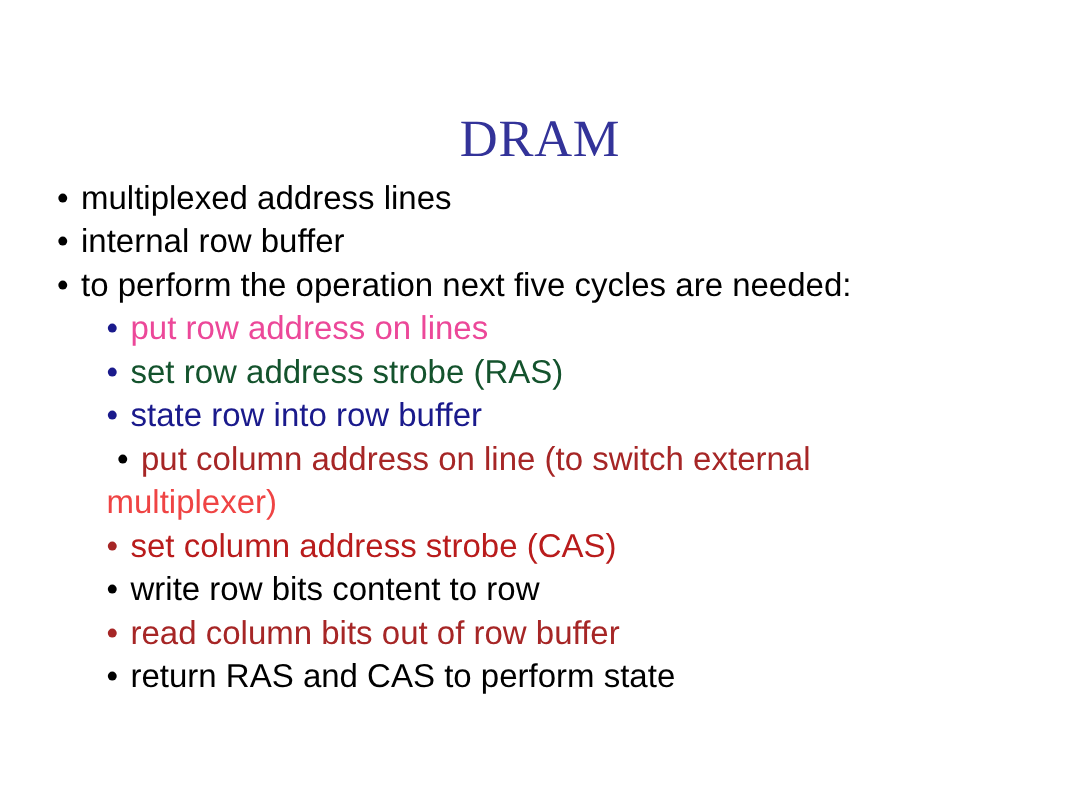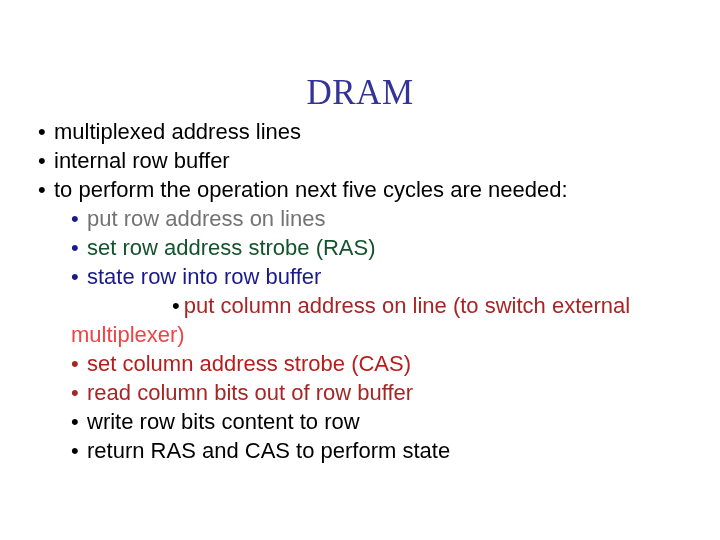--- a/index.html
+++ b/index.html
@@ -67,24 +67,24 @@
 <body>
 
 <div class="slide">
 
   <div class="slide-title">DRAM</div>
 
   <div class="body-block">
       <div class="line lvl1" style="color: rgb(0, 0, 0);"><span class="bullet" style="color: rgb(0, 0, 0);">•</span><span class="txt" style="color: rgb(0, 0, 0); margin-top: 13px;">multiplexed address lines</span></div>
       <div class="line lvl1" style="color: rgb(0, 0, 0);"><span class="bullet" style="color: rgb(0, 0, 0);">•</span><span class="txt" style="color: rgb(0, 0, 0);">internal row buffer</span></div>
       <div class="line lvl1" style="color: rgb(0, 0, 0);"><span class="bullet" style="color: rgb(0, 0, 0);">•</span><span class="txt" style="color: rgb(0, 0, 0);">to perform the operation next five cycles are needed:</span></div>
-      <div class="line lvl2" style="color: rgb(26, 26, 140);"><span class="bullet" style="color: rgb(26, 26, 140);">•</span><span class="txt" style="color: #737373; margin-top: 19px;">put row address on lines</span></div>
+      <div class="line lvl2" style="color: rgb(26, 26, 140);"><span class="bullet" style="color: rgb(26, 26, 140);">•</span><span class="txt" style="color: #ec4899; margin-top: 19px;">put row address on lines</span></div>
       <div class="line lvl2" style="color: rgb(26, 26, 140);"><span class="bullet" style="color: rgb(26, 26, 140);">•</span><span class="txt" style="color: #14532d;">set row address strobe (RAS)</span></div>
       <div class="line lvl2" style="color: rgb(26, 26, 140);"><span class="bullet" style="color: rgb(26, 26, 140);">•</span><span class="txt" style="color: rgb(26, 26, 140);">state row into row buffer</span></div>
-      <div class="line lvl2b" style="color: rgb(166, 38, 38); text-align: center;"><span class="bullet" style="color: rgb(0, 0, 0);">•</span><span class="txt" style="color: rgb(166, 38, 38);">put column address on line (to switch external</span></div>
+      <div class="line lvl2b" style="color: rgb(166, 38, 38);"><span class="bullet" style="color: rgb(0, 0, 0);">•</span><span class="txt" style="color: rgb(166, 38, 38);">put column address on line (to switch external</span></div>
       <div class="line cont" style="color: rgb(166, 38, 38);"><span class="txt" style="color: #ef4444;">multiplexer)</span></div>
       <div class="line lvl2" style="color: rgb(166, 38, 38);"><span class="bullet" style="color: rgb(166, 38, 38);">•</span><span class="txt" style="color: #b91c1c;">set column address strobe (CAS)</span></div>
+      <div class="line lvl2" style="color: rgb(0, 0, 0);"><span class="bullet" style="color: rgb(0, 0, 0);">•</span><span class="txt" style="color: rgb(0, 0, 0);">write row bits content to row</span></div>
       <div class="line lvl2" style="color: rgb(166, 38, 38);"><span class="bullet" style="color: rgb(166, 38, 38);">•</span><span class="txt" style="color: rgb(166, 38, 38);">read column bits out of row buffer</span></div>
-      <div class="line lvl2" style="color: rgb(0, 0, 0);"><span class="bullet" style="color: rgb(0, 0, 0);">•</span><span class="txt" style="color: rgb(0, 0, 0);">write row bits content to row</span></div>
       <div class="line lvl2" style="color: rgb(0, 0, 0);"><span class="bullet" style="color: rgb(0, 0, 0);">•</span><span class="txt" style="color: rgb(0, 0, 0);">return RAS and CAS to perform state</span></div>
     </div>
 
 </div>
 
 </body></html>

